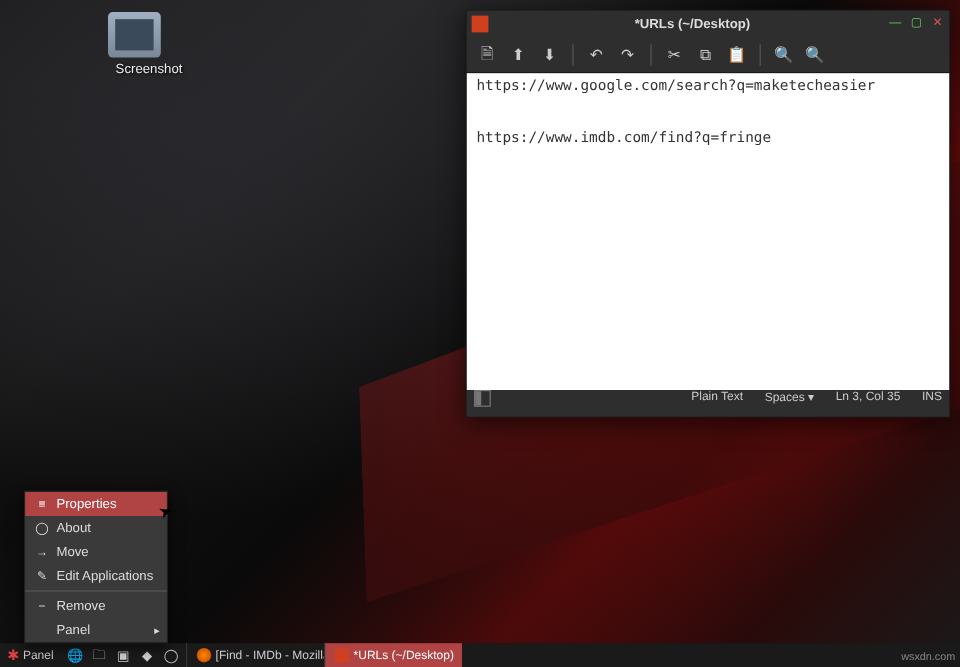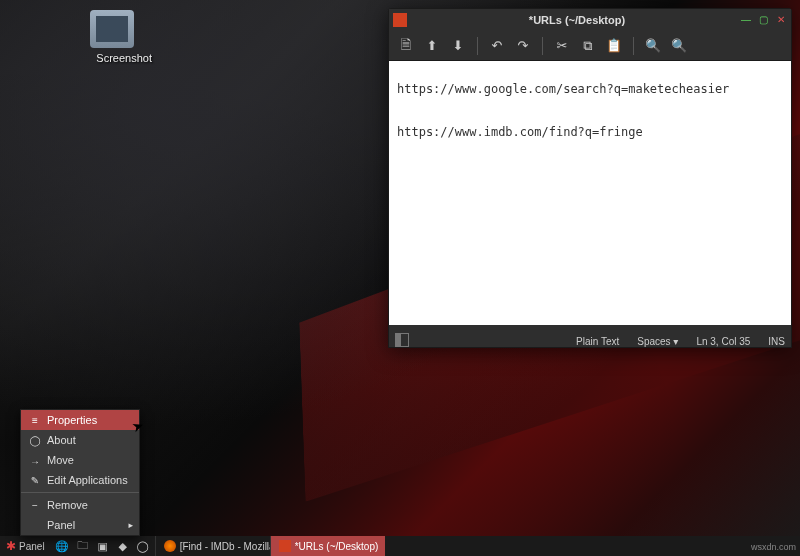--- a/index.html
+++ b/index.html
@@ -128,30 +128,30 @@
   color: #ccc;
   cursor: pointer;
   font-size: 13px;
 }
 .editor-body {
   flex: 1;
   background: #fff;
   color: #333;
   font-family: monospace;
   font-size: 12px;
-  padding: 18px 8px;
+  padding: 0 8px;
   line-height: 1.8;
   white-space: pre;
   overflow: hidden;
 }
 .statusbar {
   height: 22px;
   background: #2e2e2e;
   display: flex;
-  align-items: flex-end;
+  align-items: flex-start;
   color: #ccc;
   font-size: 10px;
   padding: 0 6px;
   gap: 18px;
 }
 .statusbar .spacer { flex: 1; }
 .sb-btn { cursor: pointer; }
 .sb-side { width: 14px; height: 14px; border: 1px solid #777; display:flex; }
 .sb-side::before { content:''; width:5px; background:#777; }
 

